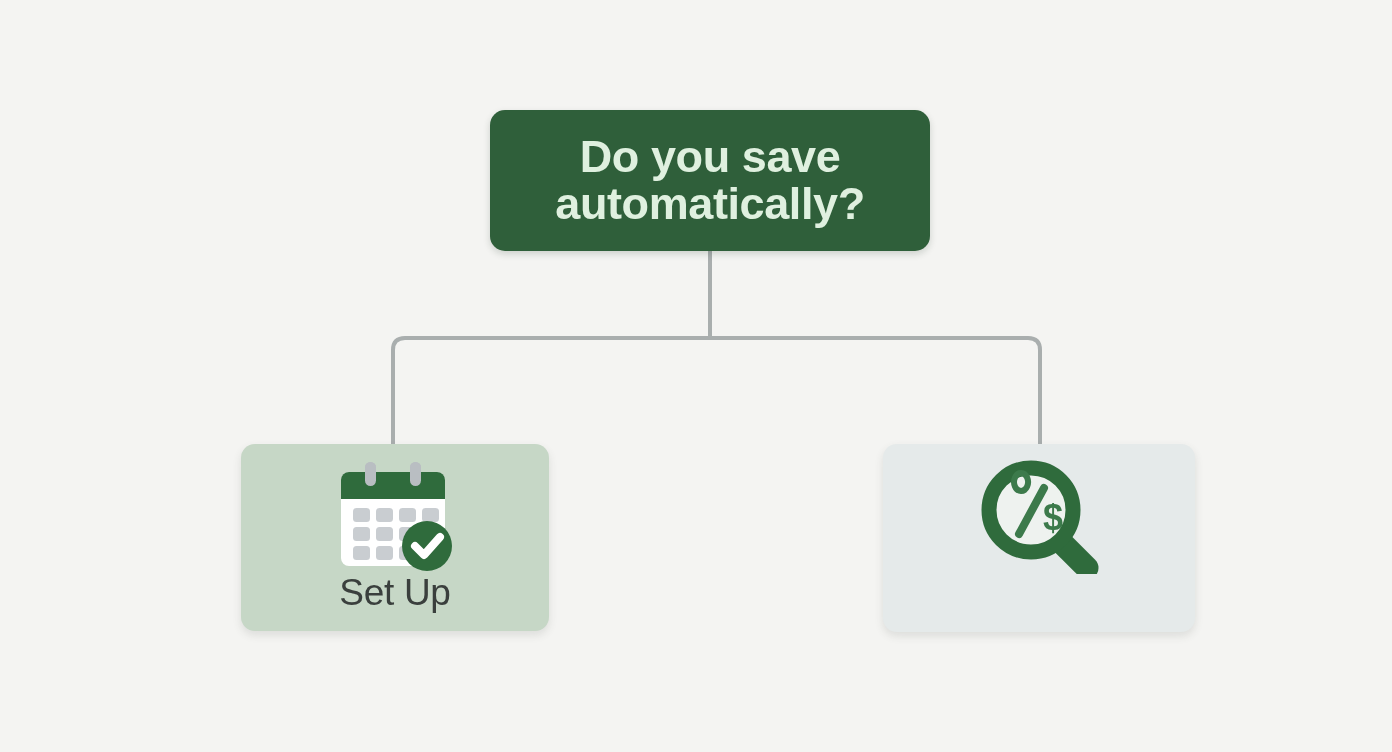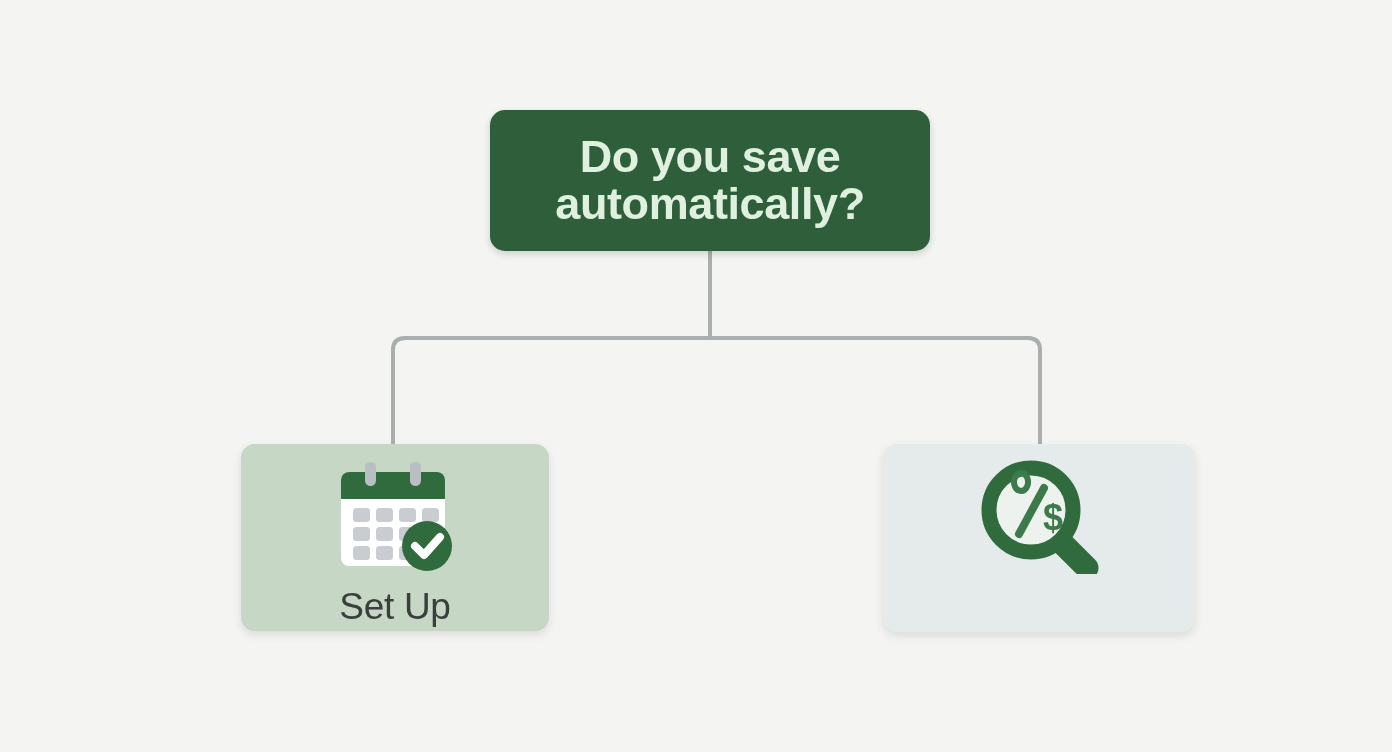--- a/index.html
+++ b/index.html
@@ -88,21 +88,21 @@
     display: flex;
     align-items: center;
     justify-content: center;
   }
   .card-label {
     font-size: 37px;
     font-weight: normal;
     color: #3a3f3d;
     letter-spacing: -0.3px;
     line-height: 1;
-    margin-top: 14px;
+    margin-top: 0;
   }
 </style>
 </head>
 <body>
 
 <div id="stage">
 
   <svg id="connectors" viewBox="0 0 1392 752" width="1392" height="752" aria-hidden="true">
     <path d="M710,251 L710,338" fill="none" stroke="#a9aeae" stroke-width="4" stroke-linecap="round"></path>
     <path d="M710,338 L405,338 Q393,338 393,350 L393,446" fill="none" stroke="#a9aeae" stroke-width="4" stroke-linecap="round" stroke-linejoin="round"></path>

